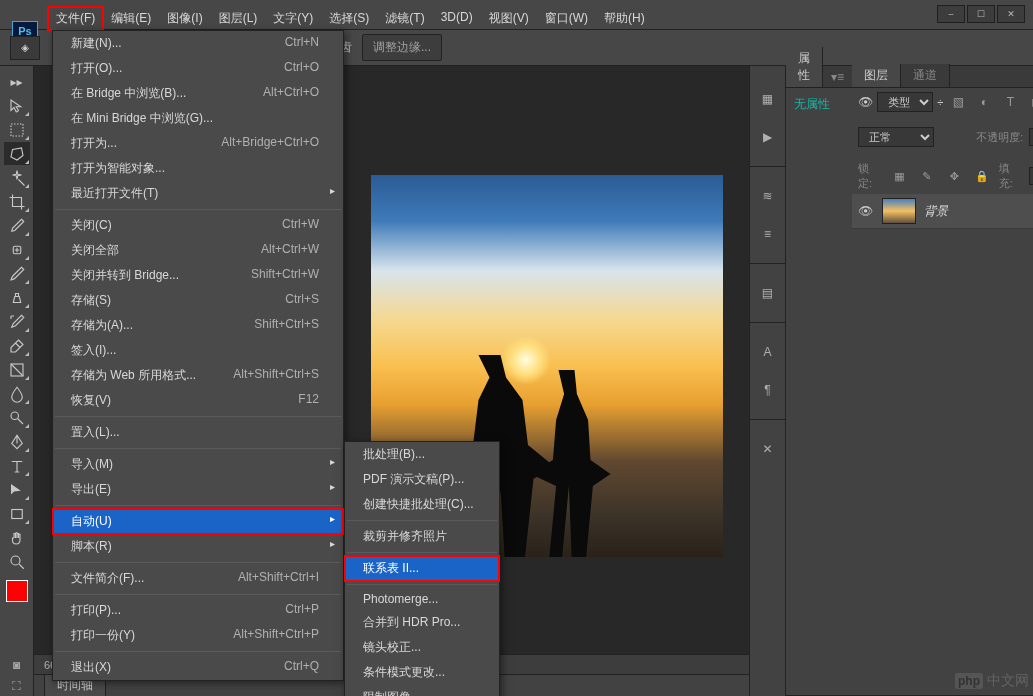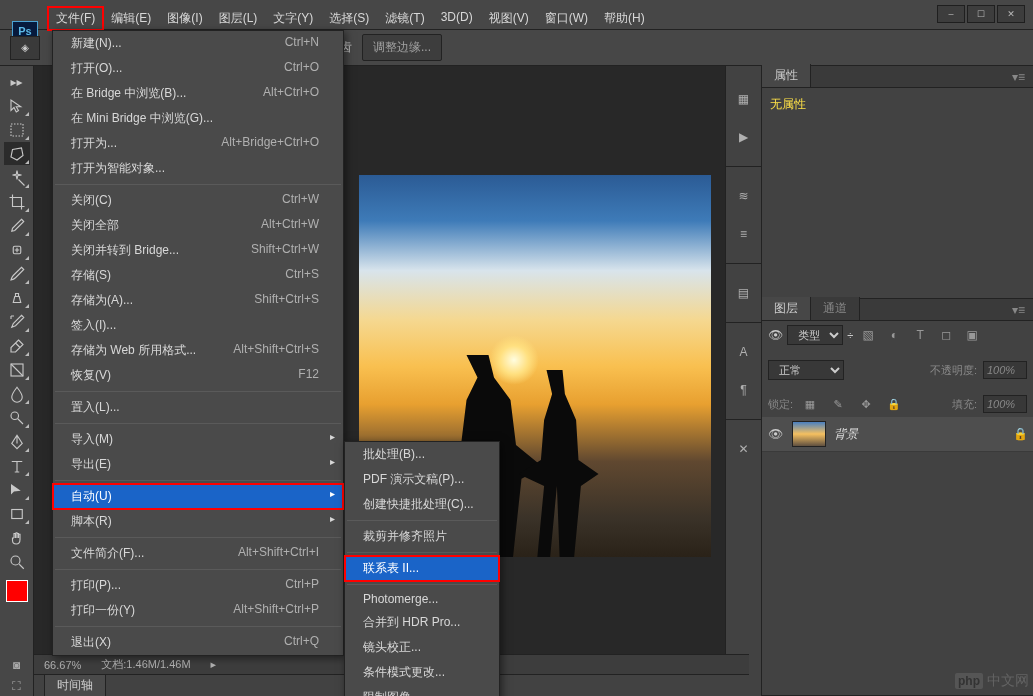--- a/index.html
+++ b/index.html
@@ -51,27 +51,27 @@
     .dropdown-item.red-box { outline: 2px solid #ff0000; outline-offset: -1px; }
     .dropdown-item.submenu::after { content: '▸'; position: absolute; right: 8px; font-size: 10px; }
     .dropdown-sep { height: 1px; background: #333; margin: 3px 2px; border-top: 1px solid #5a5a5a; }
     .shortcut { color: #b0b0b0; }
     
     
     .right-rail { width: 36px; background: #424242; border-left: 1px solid #222; display: flex; flex-direction: column; align-items: center; padding-top: 20px; gap: 12px; }
     .panel-icon { width: 26px; height: 26px; display: flex; align-items: center; justify-content: center; color: #b0b0b0; }
     .panel-sep { height:1px; width:100%; background:#222; margin: 4px 0;}
     
-    .right-panels { width: 272px; background: #424242; border-left: 1px solid #222; display: flex; flex-direction: column; }
+    .right-panels { width: 248px; background: #424242; border-left: 1px solid #222; display: flex; flex-direction: row; }
     .panel { border-bottom: 1px solid #222; }
     .panel-tabs { display: flex; background: #3a3a3a; border-bottom: 1px solid #222; height: 22px; align-items:flex-end; }
     .panel-tab { padding: 3px 12px; background: #474747; color: #ccc; font-size: 12px; border-right: 1px solid #222; }
     .panel-tab.inactive { background: #3a3a3a; color: #888; }
     .panel-menu { margin-left: auto; padding: 3px 8px; color: #888; }
-    .panel-body { padding: 8px; background: #424242; color: #fde047; min-height: 60px; }
+    .panel-body { padding: 8px; background: #424242; color: #14b8a6; min-height: 60px; }
     
     .properties-body { height: 210px; }
     .layers-controls { display: flex; gap: 4px; padding: 4px 6px; align-items: center; background:#424242; }
     .layers-select { background: #383838; border: 1px solid #222; color: #ccc; padding: 2px 6px; font-size: 11px; height: 20px; }
     .layer-ctrl-icon { width: 22px; height: 20px; display:flex; align-items:center; justify-content:center; color:#999;}
     .layer-opacity-row { display:flex; padding: 3px 6px; gap: 6px; align-items:center; font-size:11px; color:#888;margin-top:8px; }
     .layer-input { background:#383838; border:1px solid #222; color:#888; width:44px; height:18px; padding:0 3px; font-size:11px;font-style:italic;}
     .layer-list { background: #424242; min-height: 120px; }
     .layer-item { display: flex; align-items: center; padding: 4px 6px; border-bottom:1px solid #3a3a3a; background:#4e4e4e;}
     .layer-eye { width: 18px; height: 14px; color:#ccc; margin-right:6px; }
@@ -323,20 +323,23 @@
     <div class="dropdown-item">
       <span>在 Mini Bridge 中浏览(G)...</span>
     </div>
     <div class="dropdown-item">
       <span>打开为...</span>
       <span class="shortcut">Alt+Bridge+Ctrl+O</span>
     </div>
     <div class="dropdown-item">
       <span>打开为智能对象...</span>
     </div>
+    <div class="dropdown-item submenu">
+      <span>最近打开文件(T)</span>
+    </div>
     <div class="dropdown-sep"></div>
     <div class="dropdown-item">
       <span>关闭(C)</span>
       <span class="shortcut">Ctrl+W</span>
     </div>
     <div class="dropdown-item">
       <span>关闭全部</span>
       <span class="shortcut">Alt+Ctrl+W</span>
     </div>
     <div class="dropdown-item">

